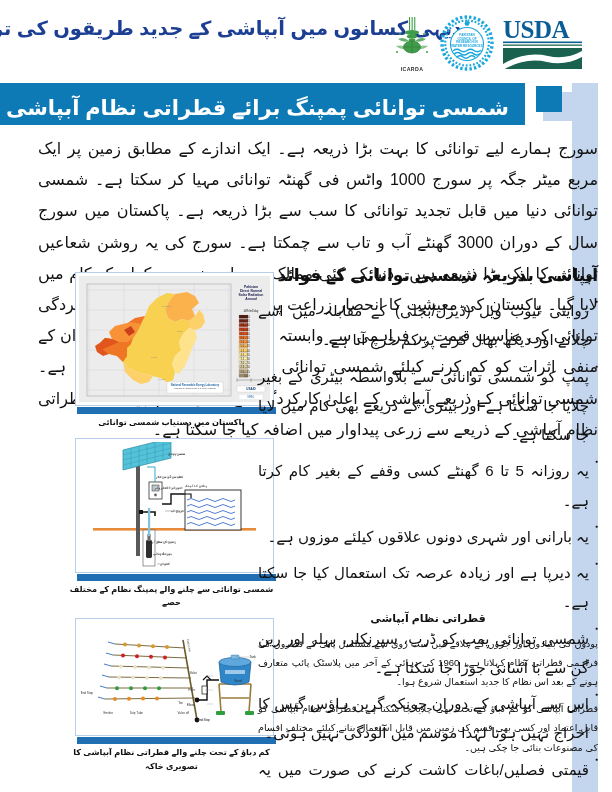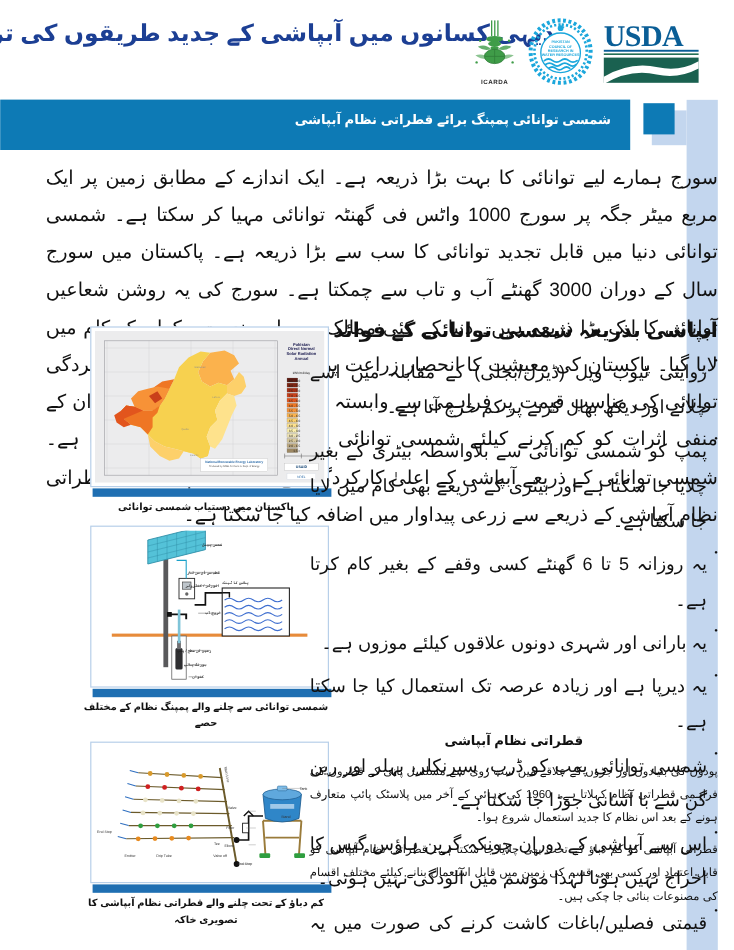--- a/index.html
+++ b/index.html
@@ -47,21 +47,21 @@
   .logo-usda{width:86px;height:56px;position:relative;text-decoration:underline;}
 
   
   .banner{
     position:absolute;left:0;top:83px;width:525px;height:42px;
     background:#0d7ab5;
   }
   .banner-text{
     position:absolute;right:16px;top:9px;left:30px;
     direction:rtl;text-align:right;color:#ffffff;
-    font-size:11px;font-weight:700;line-height:1.5;white-space:nowrap;
+    font-size:21px;font-weight:700;line-height:1.5;white-space:nowrap;
   }
   .banner-sq-light{
     position:absolute;left:543px;top:92px;width:29px;height:29px;background:#c3d6ee;
   }
   .banner-sq-dark{
     position:absolute;left:536px;top:86px;width:26px;height:26px;background:#0d7ab5;
   }
 
   
   .intro{

